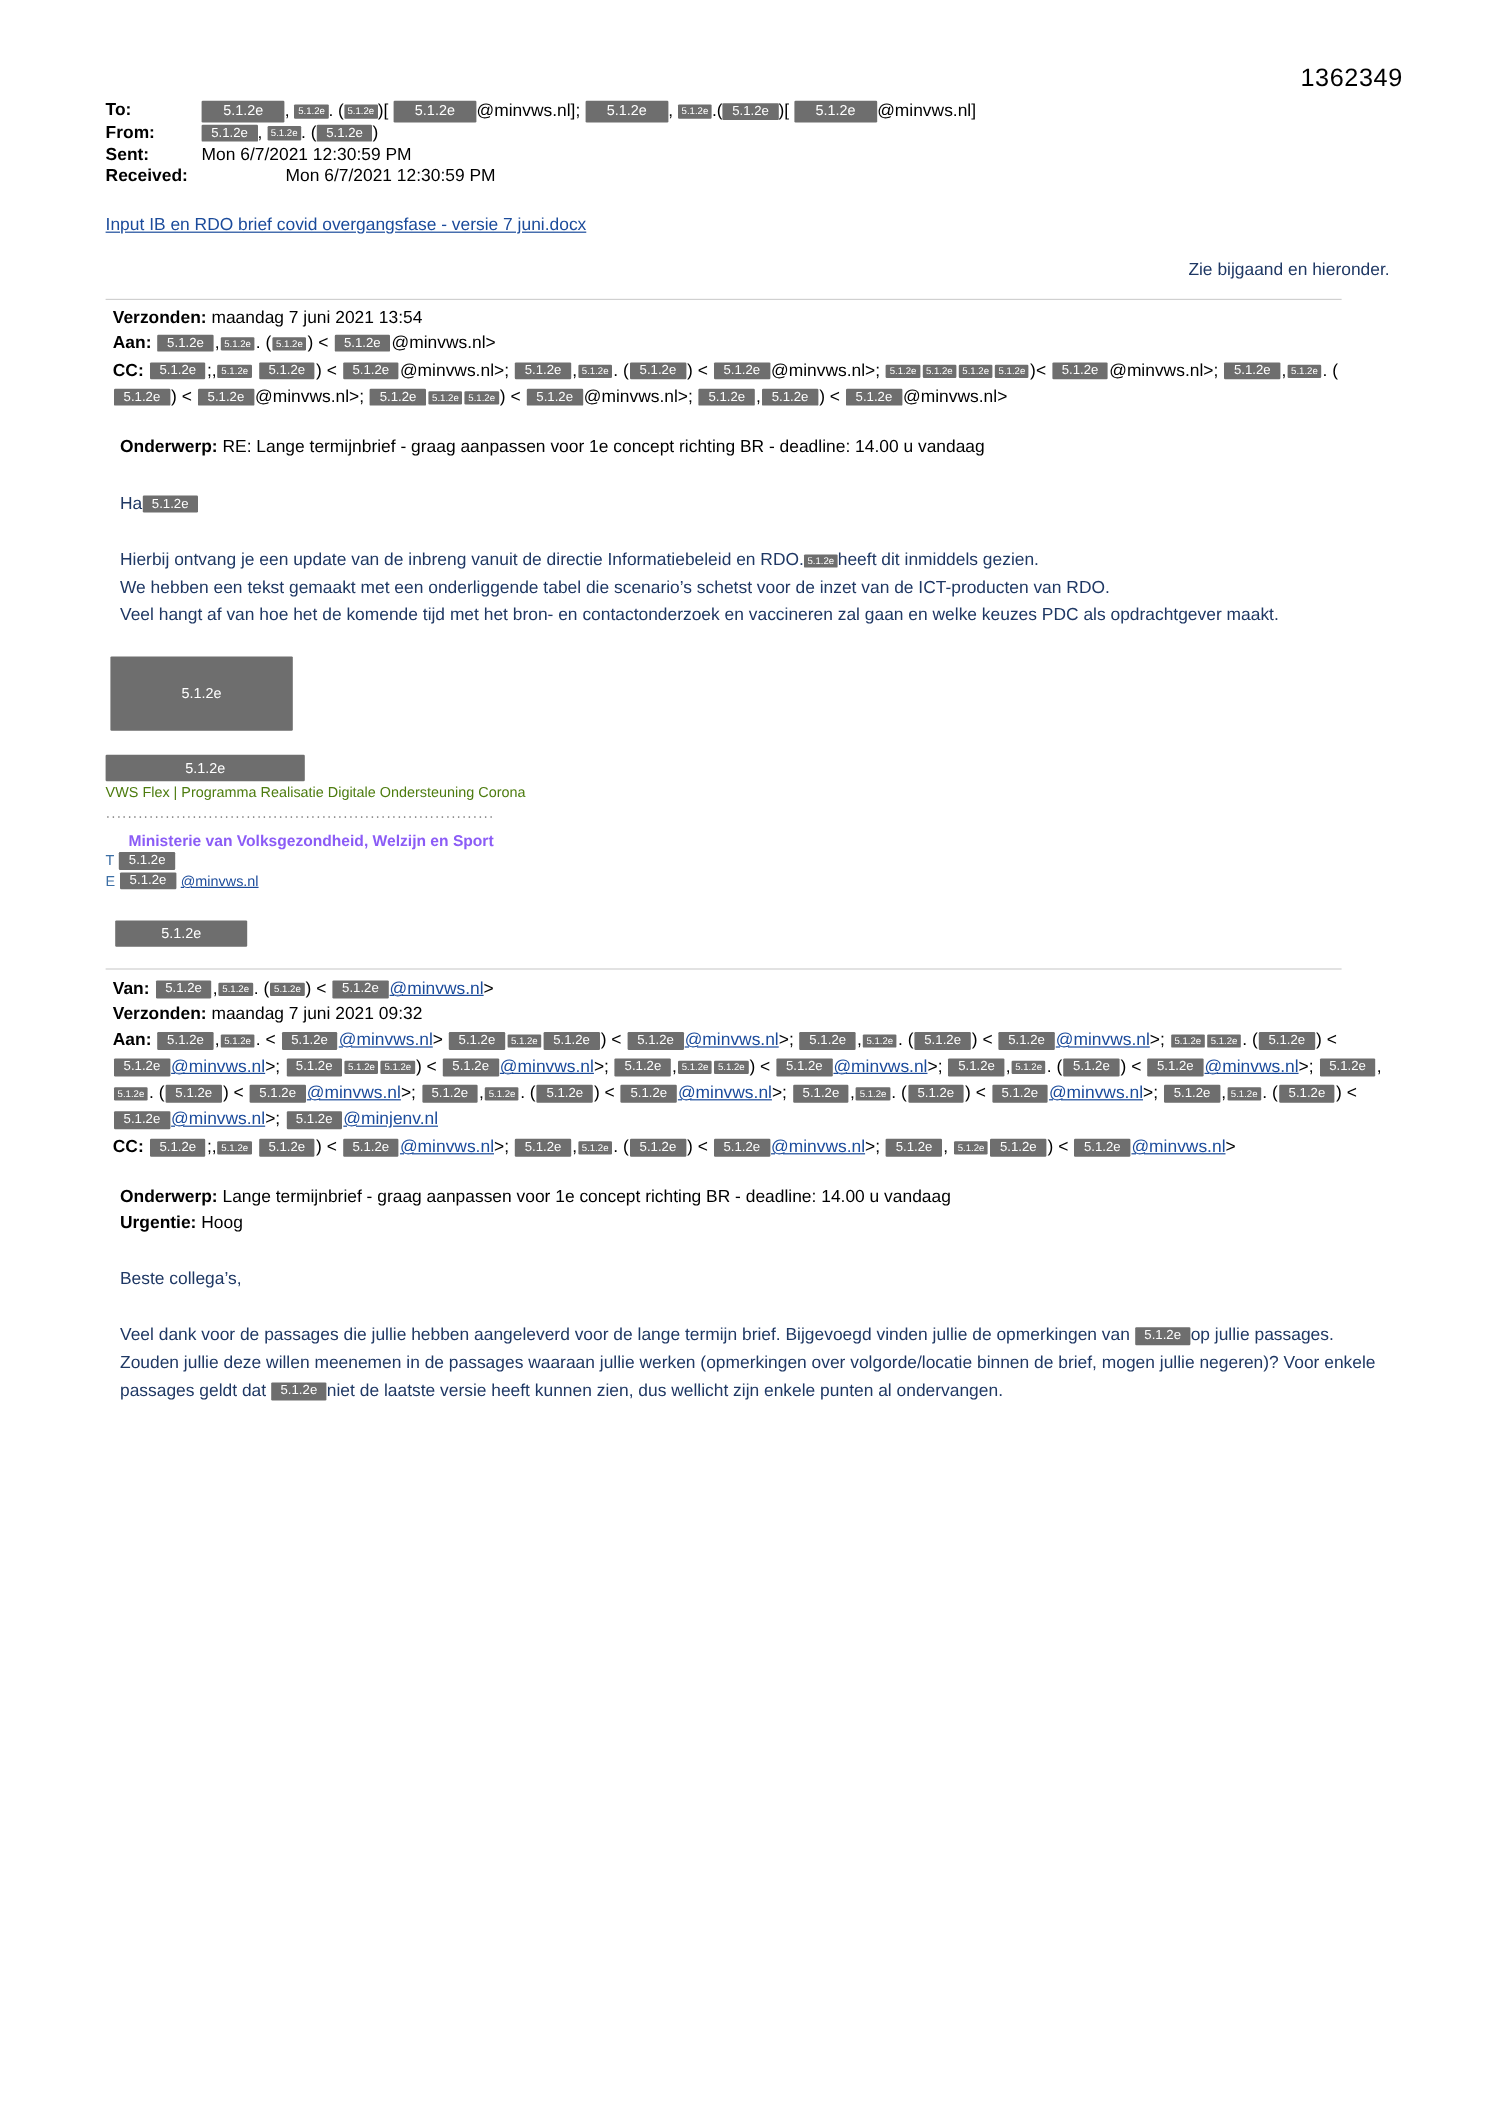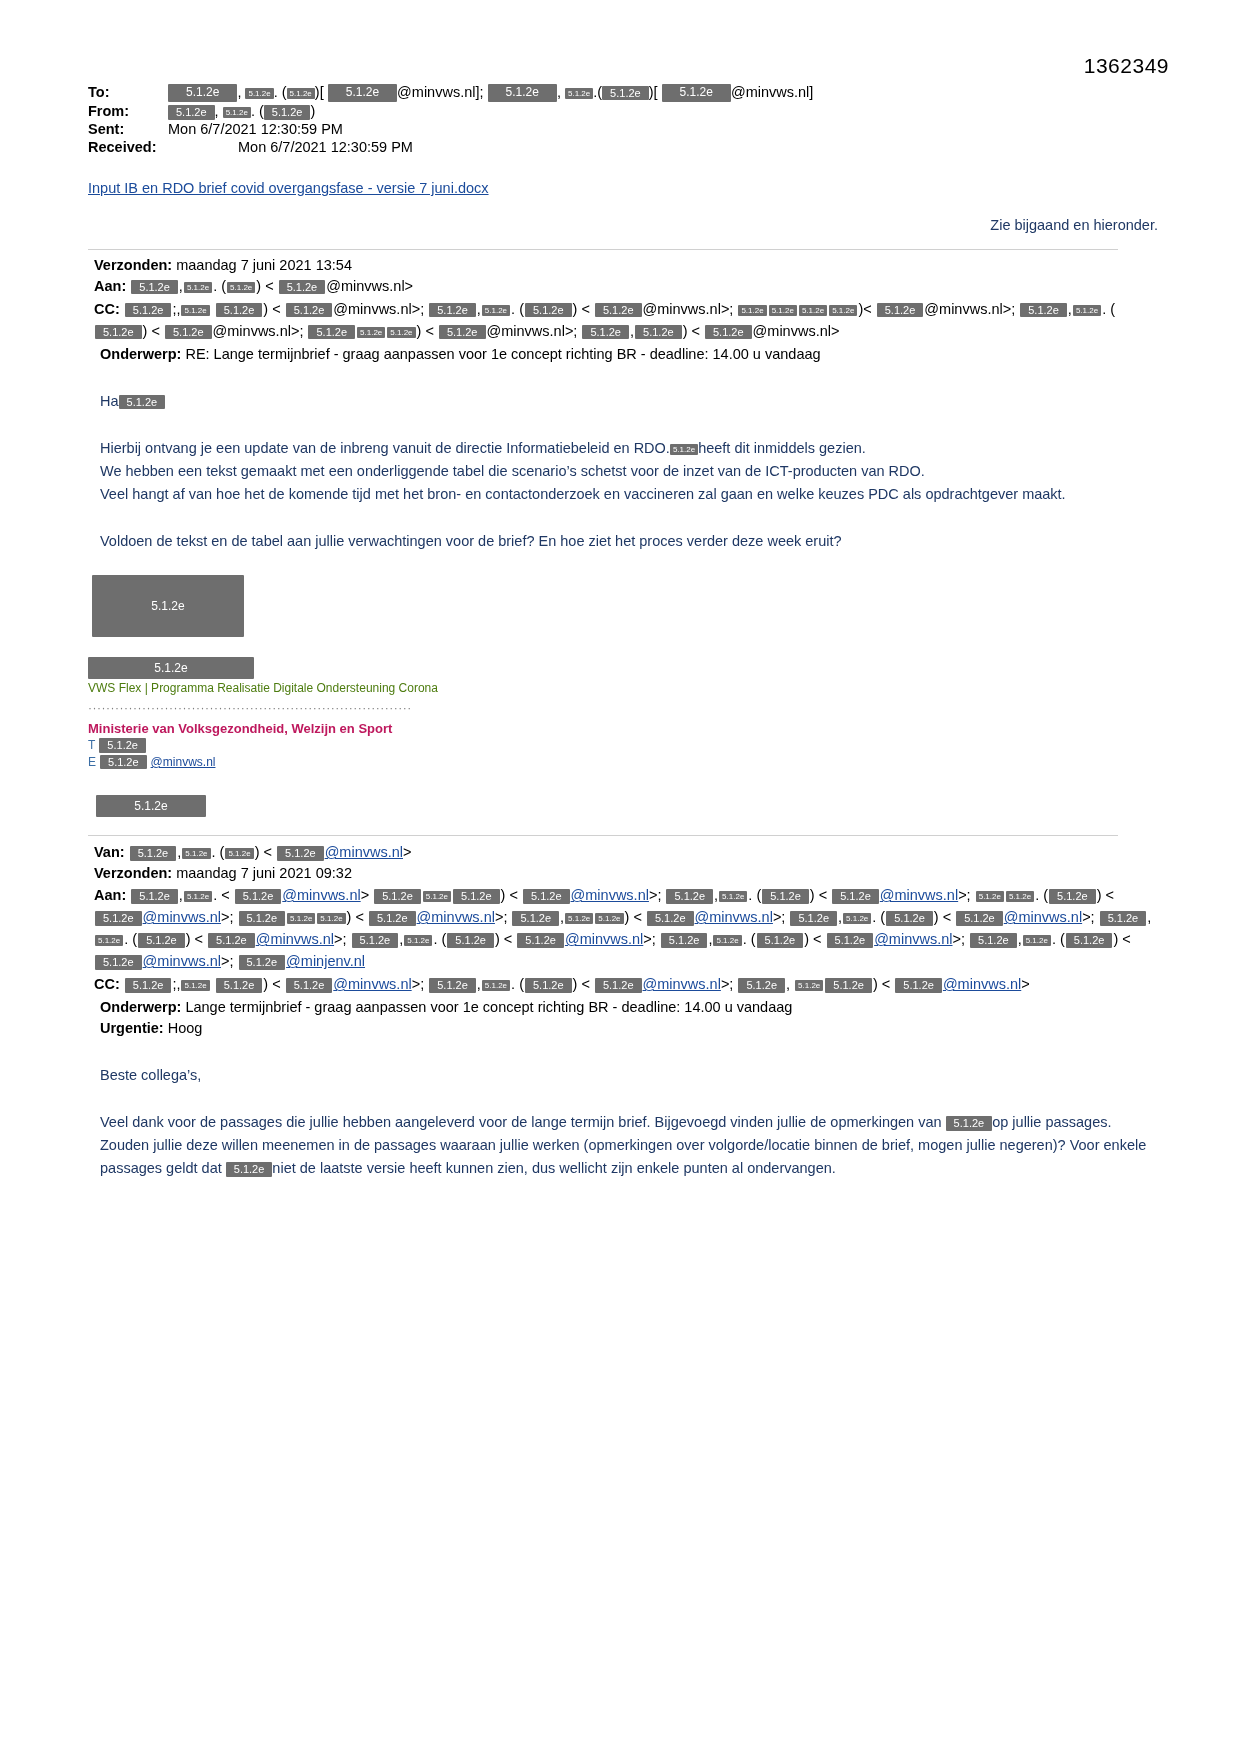--- a/index.html
+++ b/index.html
@@ -118,21 +118,21 @@
     padding-left: 6px;
   }
   .mailhdr .lbl {
     font-weight: bold;
   }
   .mailhdr .line {
     margin-bottom: 1px;
   }
   .subj {
     font-size: 14.5px;
-    margin-top: 3px;
+    margin-top: 22px;
     padding-left: 6px;
   }
   .subj .lbl { font-weight: bold; }
 
   .para {
     font-size: 14.5px;
     color: #1f3864;
     line-height: 23px;
     padding-left: 12px;
   }
@@ -145,21 +145,22 @@
     color: #4d7c0f;
   }
   .sig-dots {
     font-size: 12px;
     color: #7f7f7f;
     letter-spacing: 0.5px;
   }
   .sig-min {
     font-size: 13px;
     font-weight: bold;
-    color: #be185d;
+    color: #8b5cf6;
+    margin-left: 19px;
   }
   .sig-addr {
     font-size: 12px;
     color: #3b6ea5;
   }
   .sig-line {
     font-size: 12px;
     color: #3b6ea5;
     display: flex;
     align-items: center;
@@ -262,21 +263,20 @@
 
     <div class="para" style="margin-top:26px;">
       <span>Ha</span><span class="red m">5.1.2e</span>
     </div>
 
     <div class="para" style="margin-top:24px;">
       <span>Hierbij ontvang je een update van de inbreng vanuit de directie Informatiebeleid en RDO.</span><span class="red s">5.1.2e</span><span>heeft dit inmiddels gezien.</span>
     </div>
     <div class="para">We hebben een tekst gemaakt met een onderliggende tabel die scenario’s schetst voor de inzet van de ICT-producten van RDO.</div>
     <div class="para">Veel hangt af van hoe het de komende tijd met het bron- en contactonderzoek en vaccineren zal gaan en welke keuzes PDC als opdrachtgever maakt.</div>
-    <div class="para" style="margin-top:24px;">Voldoen de tekst en de tabel aan jullie verwachtingen voor de brief? En hoe ziet het proces verder deze week eruit?</div>
 
     <div style="margin:22px 0 0 4px;">
       <span class="red block" style="width:152px;height:62px;line-height:62px;">5.1.2e</span>
     </div>
 
     <div class="sig-name" style="margin-top:20px;">
       <span class="red block" style="width:166px;height:22px;line-height:22px;">5.1.2e</span>
     </div>
     <div class="sig-small" style="margin-top:2px;">VWS Flex | Programma Realisatie Digitale Ondersteuning Corona</div>
     <div class="sig-dots" style="margin-top:6px;overflow:hidden;height:14px;">········································································</div>

